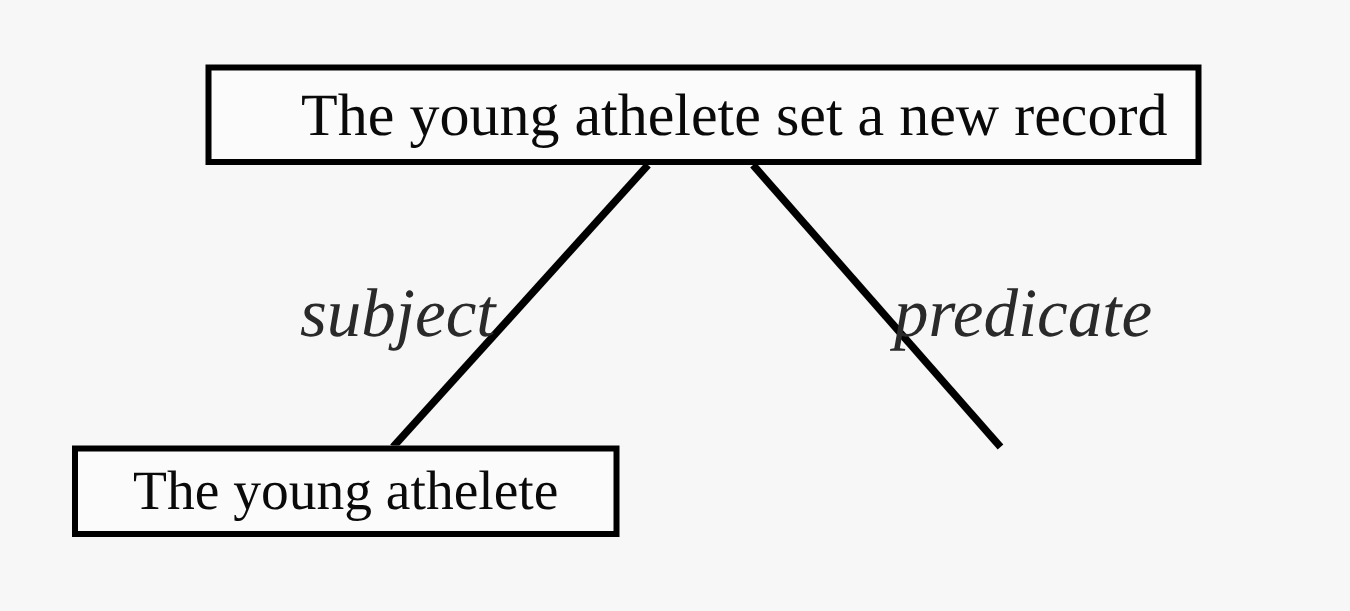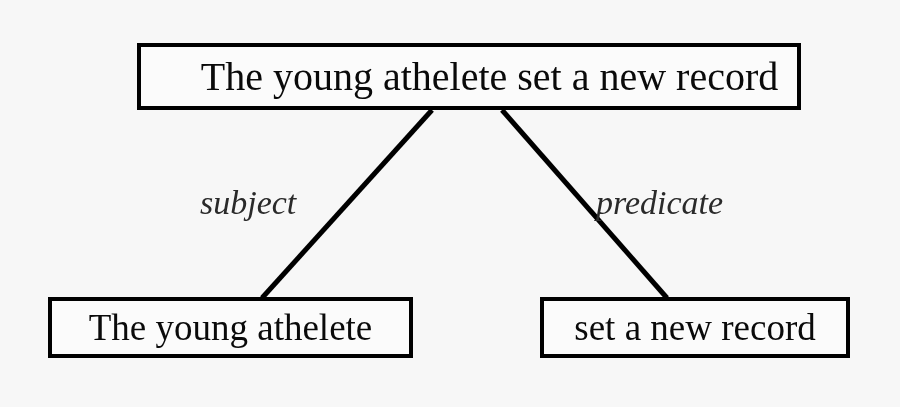--- a/index.html
+++ b/index.html
@@ -69,21 +69,21 @@
     height: 61px;
   }
   #node-predicate .node-text {
     font-size: 37px;
   }
   .edge-label {
     position: absolute;
     color: #2a2a2a;
     font-family: "Liberation Serif", serif;
     font-style: italic;
-    font-size: 34px;
+    font-size: 46px;
     line-height: 1;
     white-space: nowrap;
     z-index: 3;
   }
   #edge-label-subject {
     left: 200px;
     top: 186px;
   }
   #edge-label-predicate {
     left: 596px;
@@ -105,17 +105,14 @@
   </div>
 
   <div id="edge-label-subject" class="edge-label">subject</div>
 
   <div id="edge-label-predicate" class="edge-label">predicate</div>
 
   <div id="node-subject" class="node-box">
     <span class="node-text">The young athelete</span>
   </div>
 
-  <div id="node-predicate" class="node-box">
-    <span class="node-text">set a new record</span>
-  </div>
 
 </div>
 
 </body></html>

